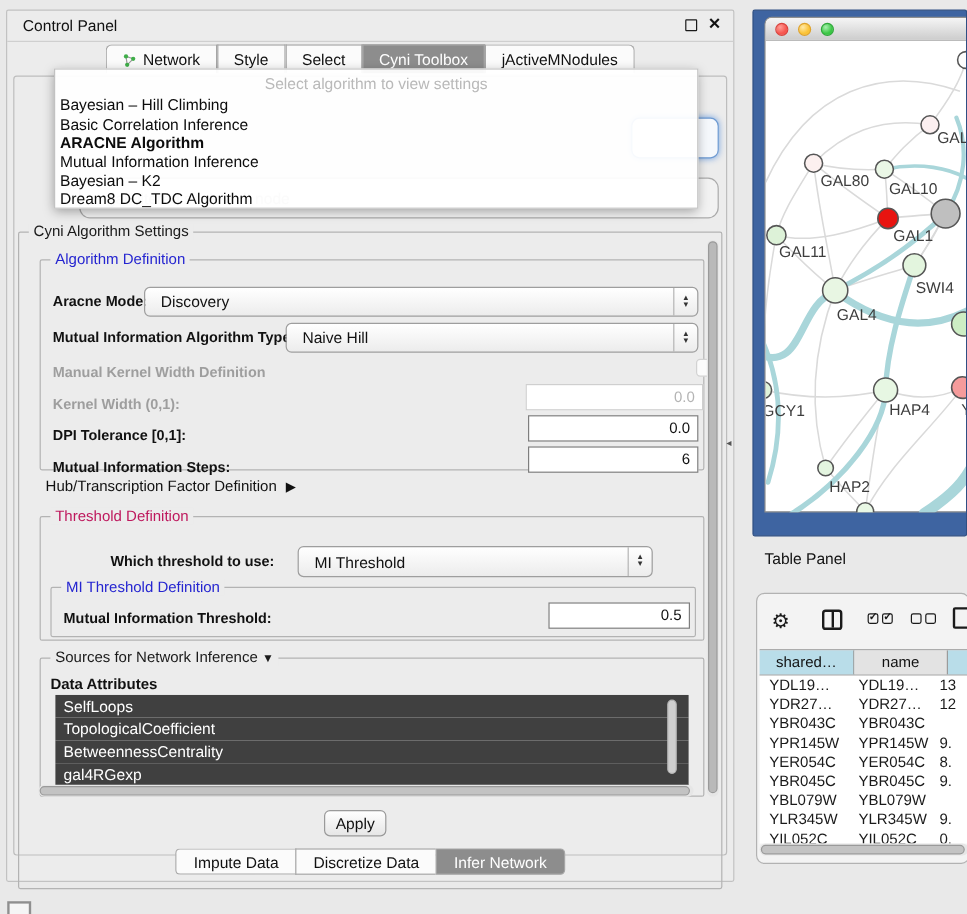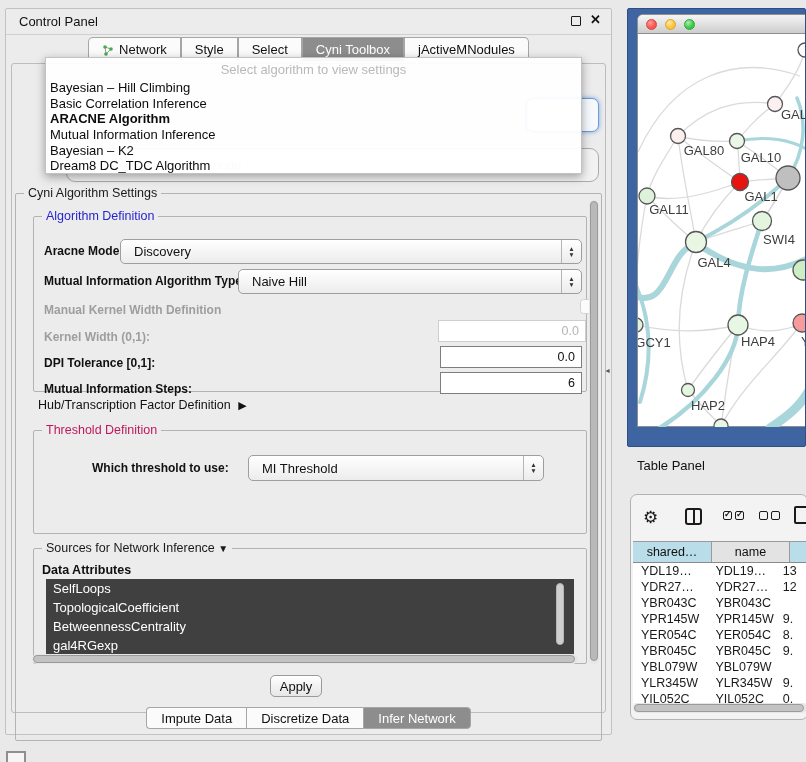--- a/index.html
+++ b/index.html
@@ -258,20 +258,27 @@
 
       <span class="lbl" style="left:58px; top:30px;">Which threshold to use:</span>
       <div class="combo" style="left:214px; top:24px; width:296px; height:26px;">
         <span>MI Threshold</span>
         <span class="stepper">
             <span>▲</span>
             <span>▼</span>
           </span>
       </div>
 
+      <div class="group" style="left:8px; top:58px; width:538px; height:42px;">
+        <span class="legend blue">MI Threshold Definition</span>
+        <span class="lbl" style="left:10px; top:18px;">Mutual Information Threshold:</span>
+        <div class="field" style="left:414px; top:12px; width:118px; height:22px;">
+          <span>0.5</span>
+        </div>
+      </div>
     </div>
 
     <div class="group" style="left:17px; top:354px; width:554px; height:116px;">
       <span class="legend">
         <span>Sources for Network Inference</span>
         <span style="font-size:10px;">▼</span>
       </span>
       <span class="lbl" style="left:8px; top:14px; font-size:12.5px;">Data Attributes</span>
       <div class="attr-list" style="left:12px; top:30px; width:528px; height:78px;" id="attr-list">
           <div class="attr-item">SelfLoops</div>

